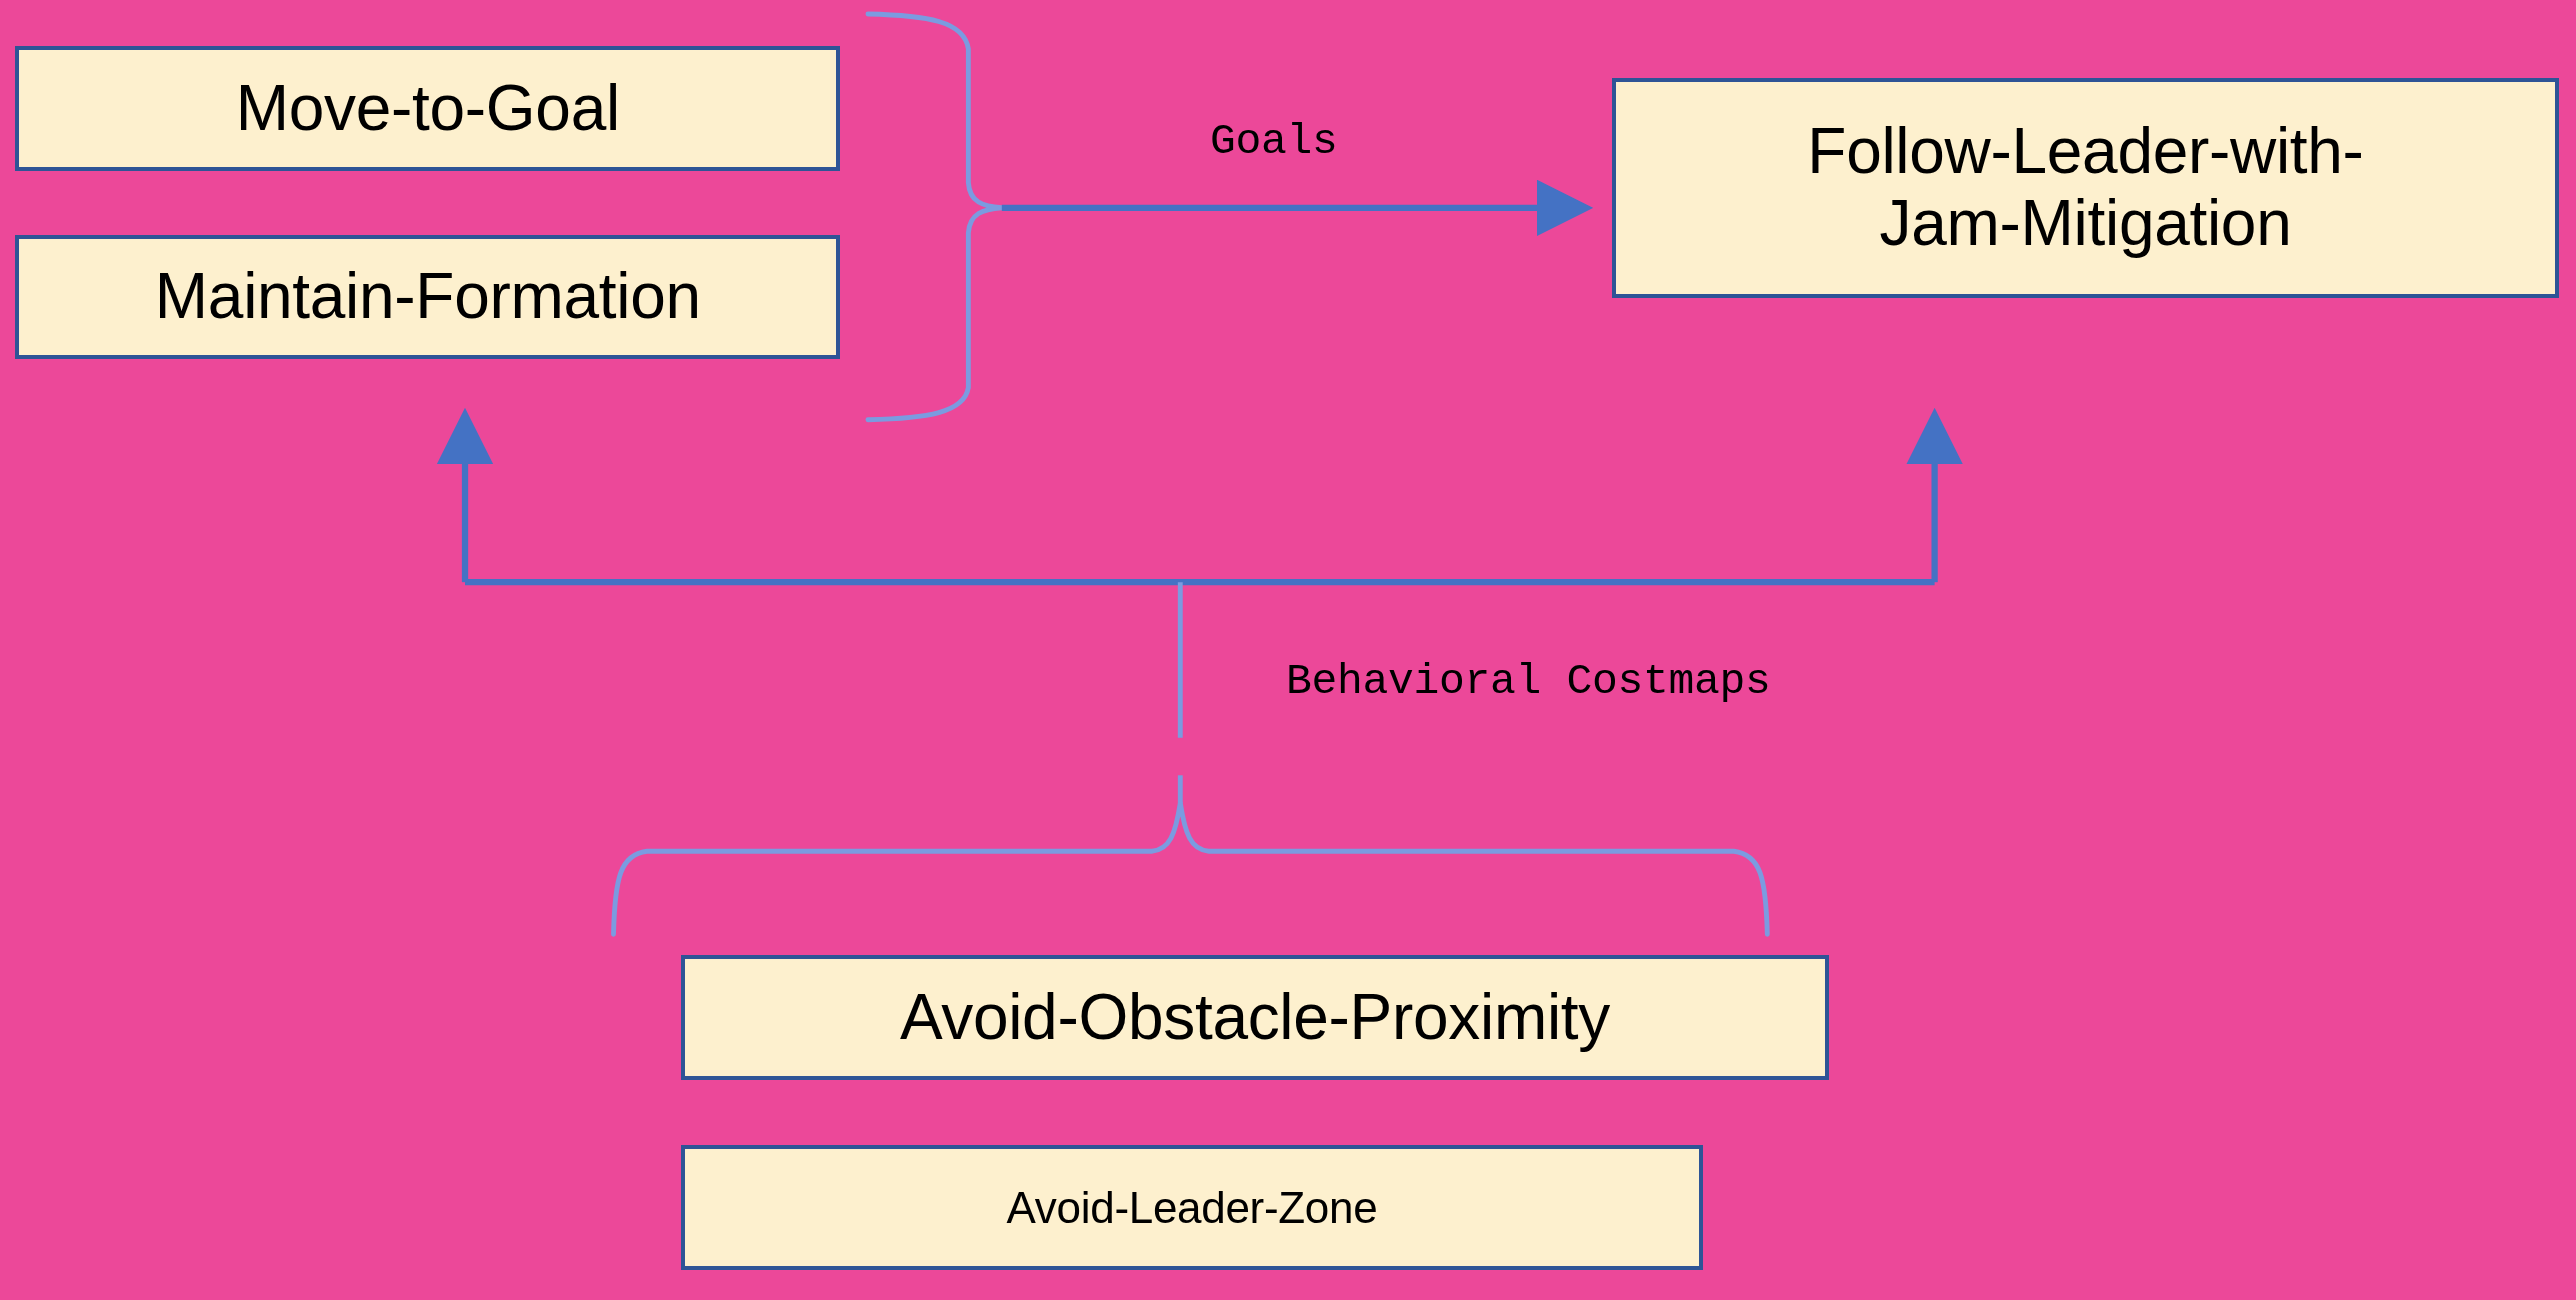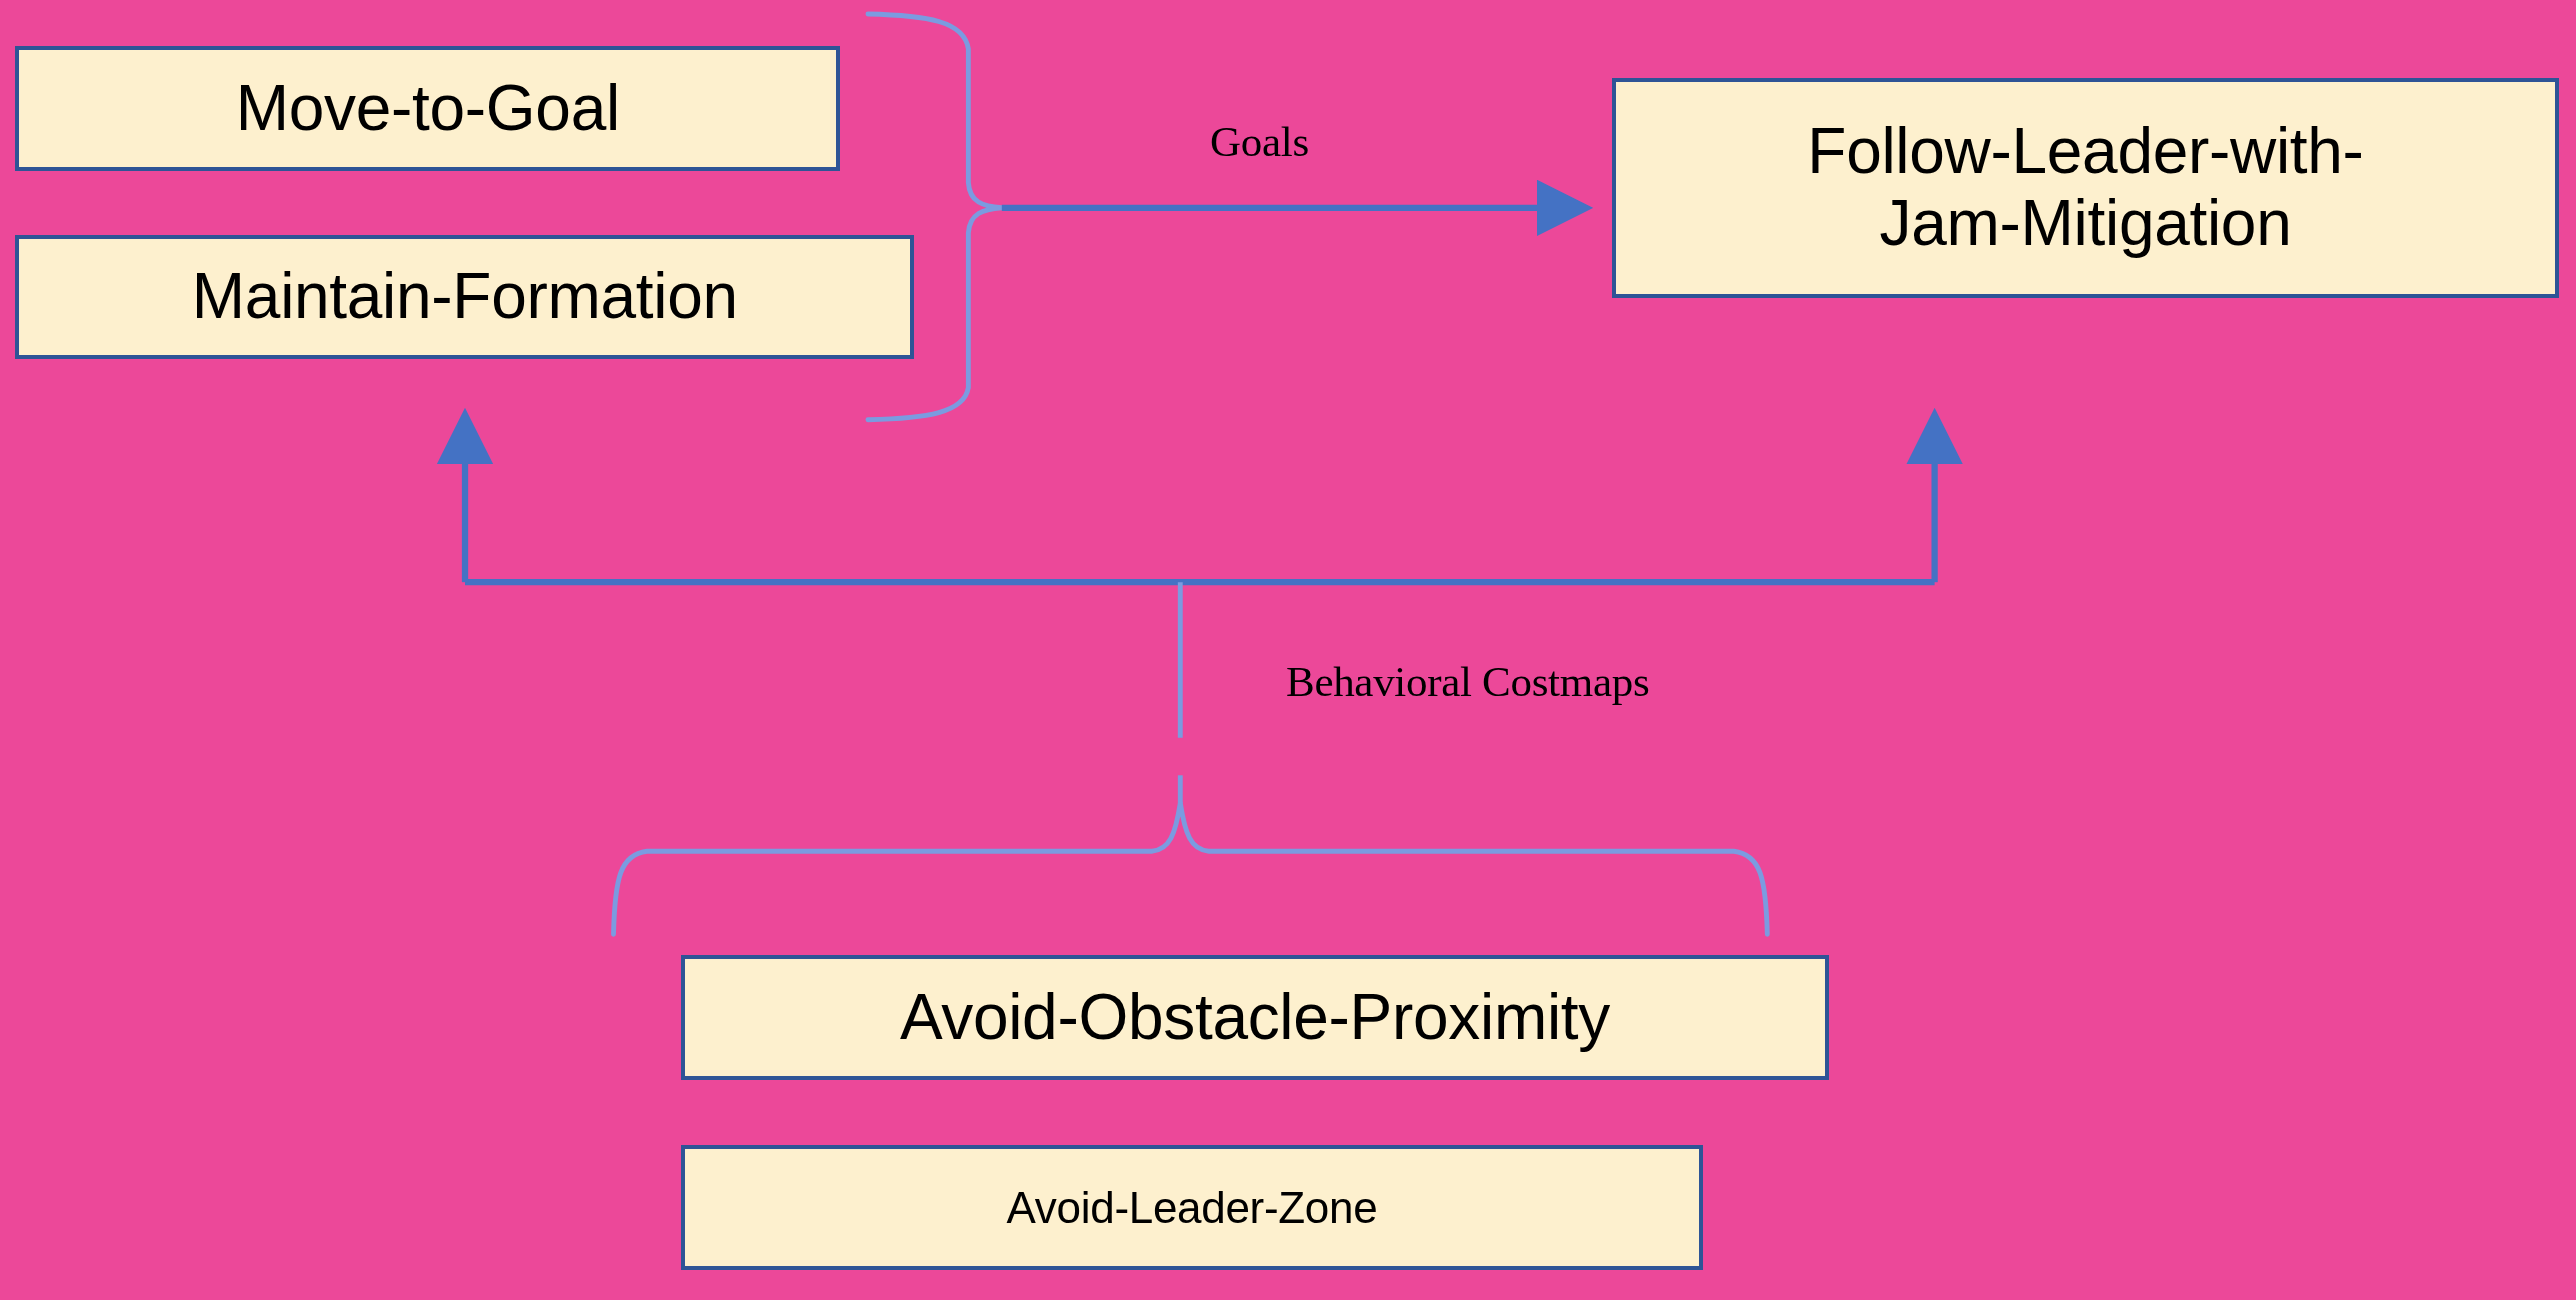--- a/index.html
+++ b/index.html
@@ -28,40 +28,40 @@
     font-family: "Liberation Sans", sans-serif;
     line-height: 1.12;
     white-space: pre-line;
     letter-spacing: -0.3px;
   }
   #node-move-to-goal {
     left: 15.3px;  top: 46px;  width: 825px;  height: 125px;
     font-size: 64px;
   }
   #node-maintain-formation {
-    left: 15.3px;  top: 235px; width: 899px;  height: 124px;
+    left: 15.3px;  top: 235px; width: 825px;  height: 124px;
     font-size: 64px;
   }
   #node-follow-leader {
     left: 1612px; top: 78px; width: 947px; height: 220px;
     font-size: 64px;
   }
   #node-avoid-obstacle-proximity {
     left: 681px; top: 955px; width: 1148px; height: 125px;
     font-size: 64px;
   }
   #node-avoid-leader-zone {
     left: 681px; top: 1145px; width: 1022px; height: 125px;
     font-size: 44px;
     text-align: center;
   }
   .edge-label {
     position: absolute;
     color: #000000;
-    font-family: Liberation Serif, serif;
+    font-family: Liberation Mono, monospace;
     white-space: nowrap;
     letter-spacing: -0.3px;
   }
   #label-goals {
     left: 1210px;  top: 117px;  font-size: 43px;
   }
   #label-behavioral-costmaps {
     left: 1286px; top: 657px;  font-size: 43px;
   }
   svg.wires {

